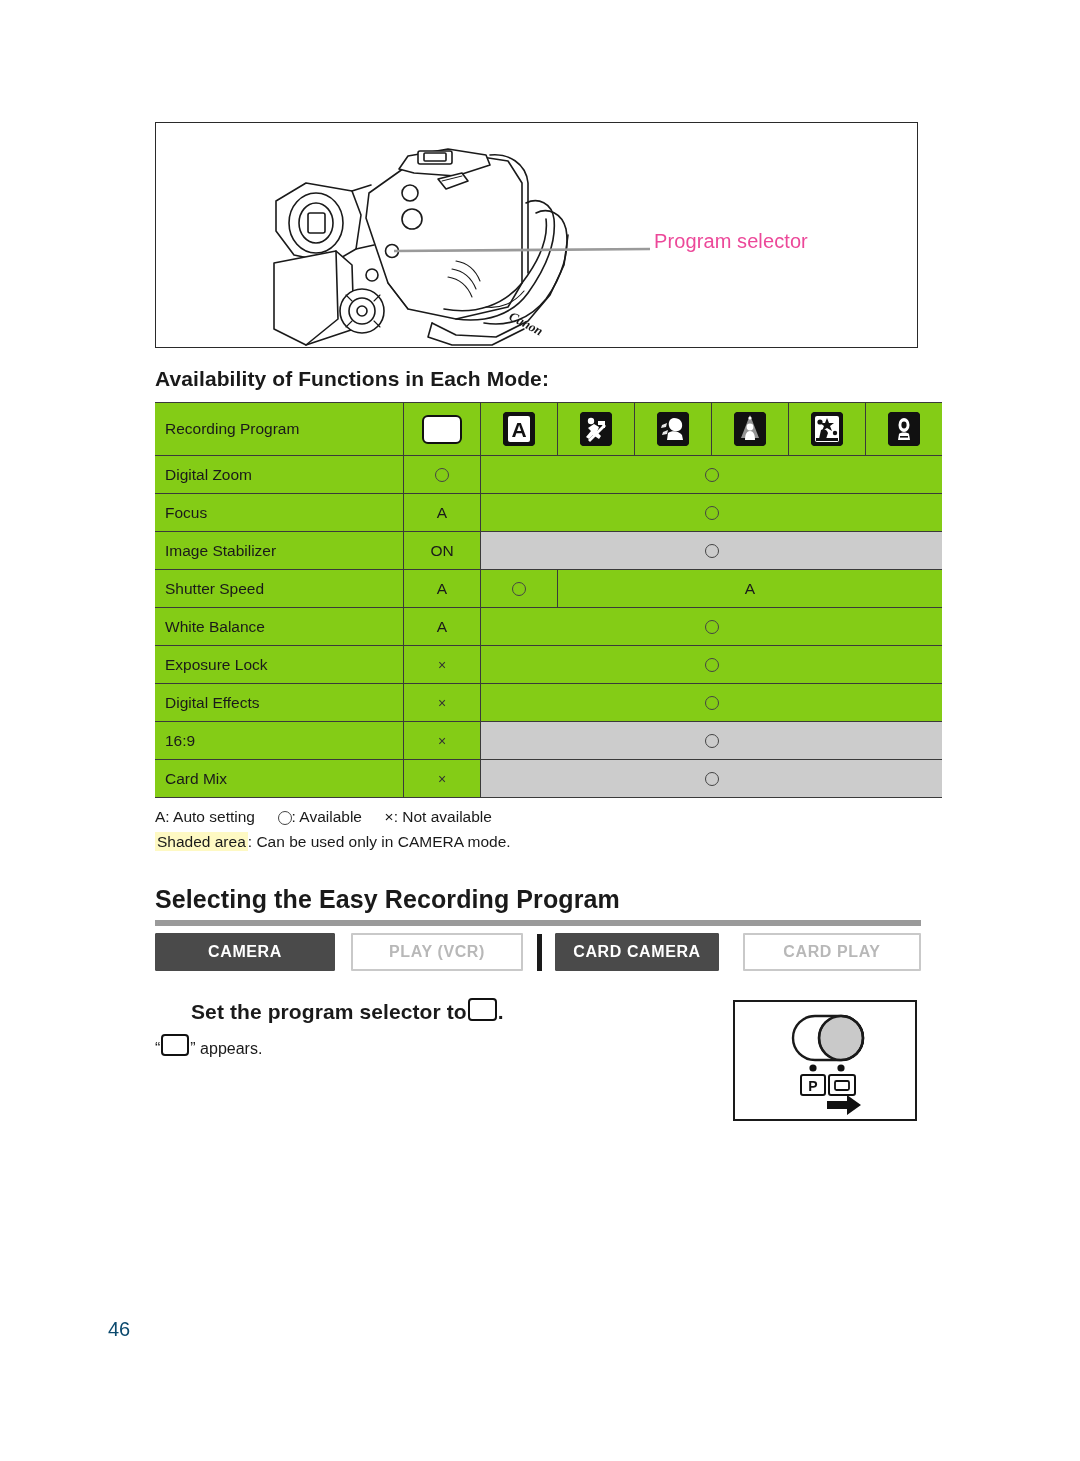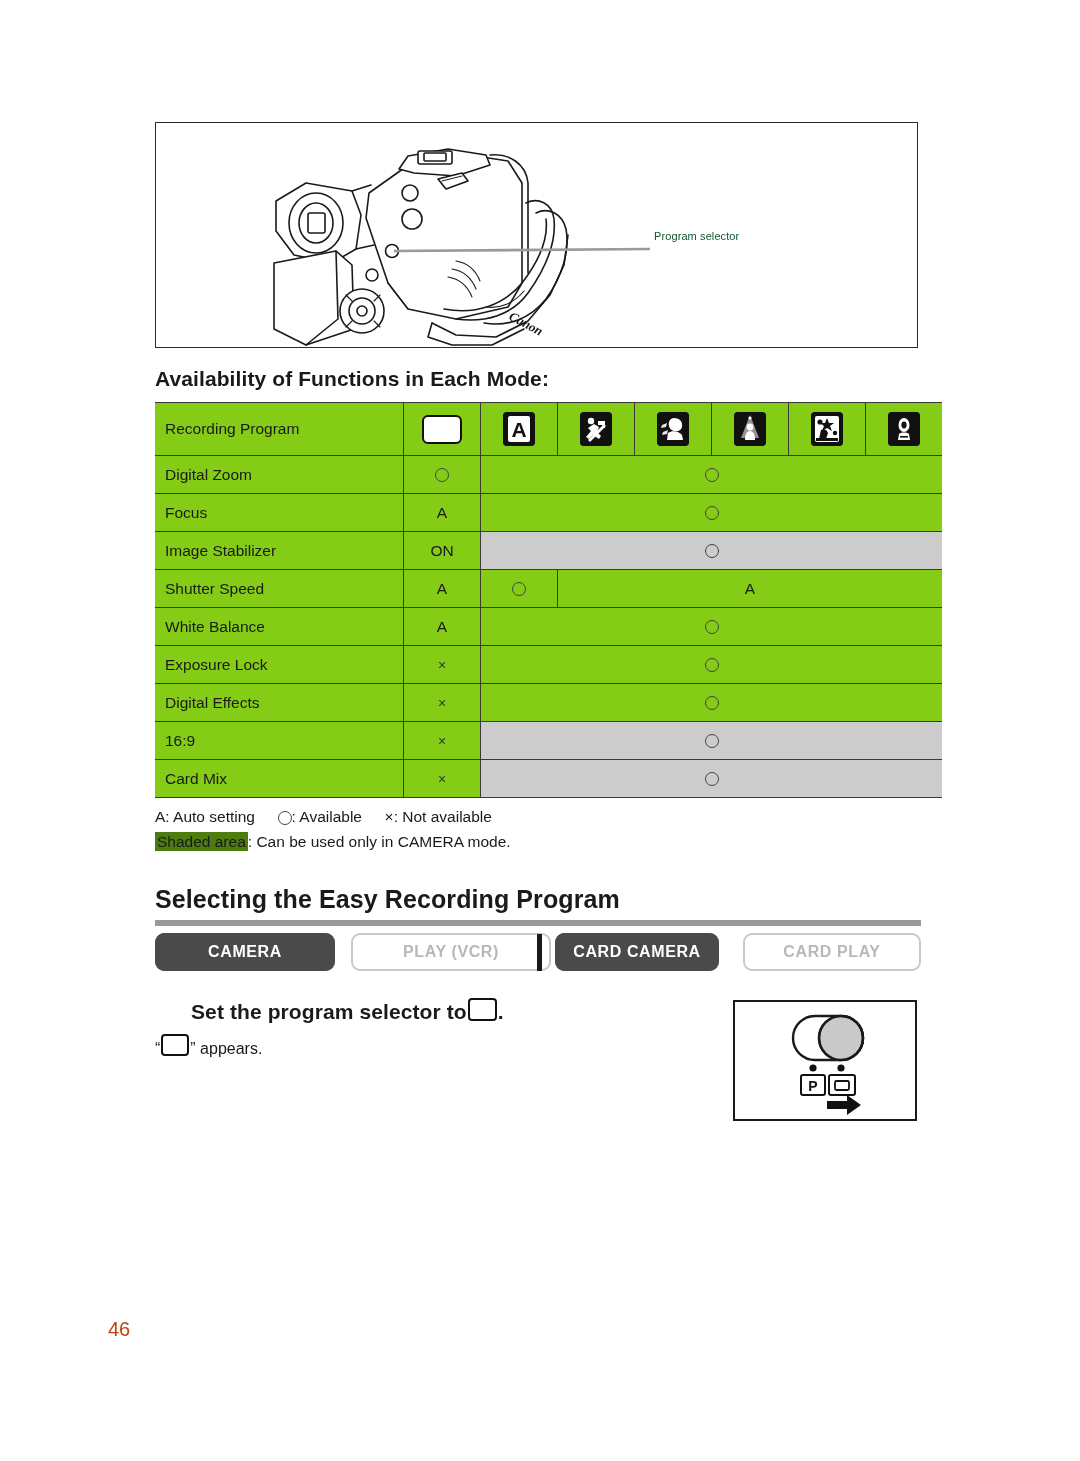--- a/index.html
+++ b/index.html
@@ -32,23 +32,23 @@
     height: 226px;
     border: 1.5px solid #2a2a2a;
     box-sizing: border-box;
     background: #fff;
   }
   .illus-svg { position: absolute; left: 0; top: 0; }
   .callout-label {
     position: absolute;
     left: 498px;
     top: 107px;
-    font-size: 11px;
+    font-size: 20px;
     letter-spacing: .1px;
-    color: #14532d;
+    color: #ec4899;
     white-space: nowrap;
   }
 
   
   .h-avail {
     position: absolute;
     left: 155px;
     top: 367px;
     font-size: 21px;
     font-weight: bold;
@@ -145,21 +145,21 @@
   
   .legend {
     position: absolute;
     left: 155px;
     top: 805px;
     font-size: 15.5px;
     line-height: 24px;
   }
   .legend .ln2 { margin-top: 1px; }
   .legend .hl {
-    background: #4d7c0f;
+    background: #fef9c3;
     padding: 1px 2px;
   }
   .legend .sp { display: inline-block; width: 14px; }
 
   
   .h-main {
     position: absolute;
     left: 155px;
     top: 885px;
     width: 766px;
@@ -182,33 +182,33 @@
     position: absolute;
     left: 155px;
     top: 933px;
     width: 766px;
     height: 40px;
   }
   .badge {
     position: absolute;
     top: 0;
     height: 38px;
-    border-radius: 9px;
+    border-radius: 1px;
     box-sizing: border-box;
     display: flex;
     align-items: center;
     justify-content: center;
     font-size: 16px;
     font-weight: bold;
     letter-spacing: .6px;
   }
   .badge.on  { background: #4a4a4a; color: #ffffff; border: 1.5px solid #4a4a4a; }
   .badge.off { background: #ffffff; color: #b8b8b8; border: 2px solid #c9c9c9; }
   .b1 { left: 0px;   width: 180px; }
-  .b2 { left: 196px; width: 200px; }
+  .b2 { left: 196px; width: 172px; }
   .b3 { left: 400px; width: 164px; }
   .b4 { left: 588px; width: 178px; }
   .badge-div {
     position: absolute;
     left: 382px; top: 1px;
     width: 5px; height: 37px;
     background: #1a1a1a;
   }
 
   
@@ -252,21 +252,21 @@
     box-sizing: border-box;
     background: #fff;
   }
 
   
   .pageno {
     position: absolute;
     left: 108px;
     top: 1318px;
     font-size: 20px;
-    color: #c2410c;
+    color: #0c4a6e;
   }
 </style>
 </head>
 <body>
 
 <div class="page">
 
   <div class="illus-box">
     <svg class="illus-svg" width="760" height="223" viewBox="0 0 760 223">
       <g fill="none" stroke="#1a1a1a" stroke-width="1.6" stroke-linejoin="round" stroke-linecap="round">

